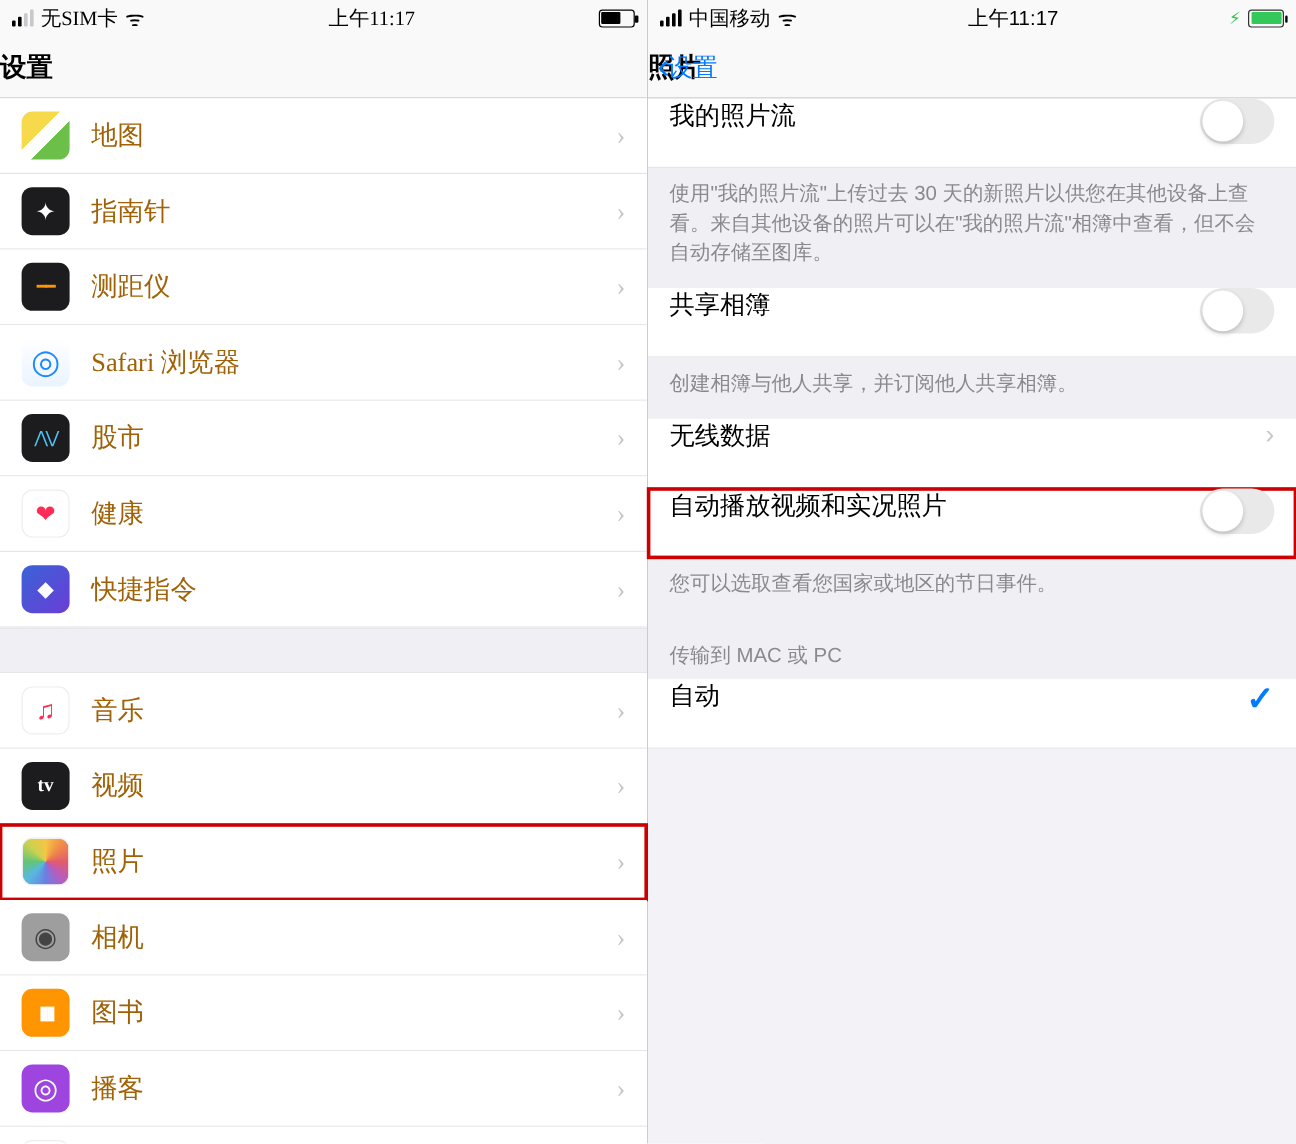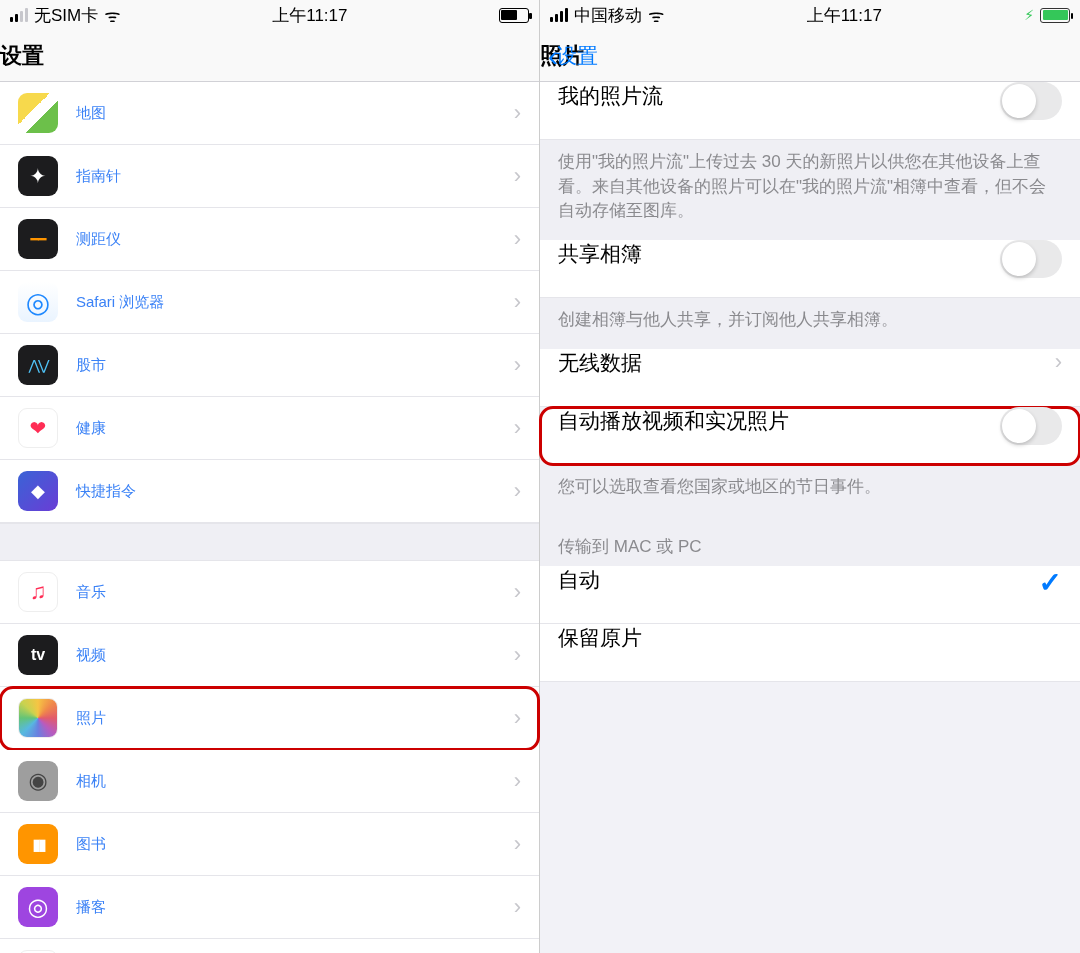--- a/index.html
+++ b/index.html
@@ -5,21 +5,21 @@
   * { box-sizing: border-box; margin: 0; padding: 0; }
   body {
     width: 1080px;
     height: 953px;
     font-family: -apple-system, "PingFang SC", "Helvetica Neue", sans-serif;
     background: #fff;
     display: flex;
     overflow: hidden;
   }
   .phone { width: 540px; height: 953px; background: #f2f2f7; position: relative; }
-  .phone-left { border-right: 1px solid #ccc; background:#fff;}
+  .phone-left { border-right: 1px solid #ccc; background:#fff;font-family:Liberation Serif, serif;}
   .status-bar {
     height: 30px;
     display: flex; align-items: center; justify-content: space-between;
     padding: 0 10px; font-size: 17px; font-weight: 500; color: #000;
     background: #f9f9f9;
   }
   .status-left, .status-right { display:flex; align-items:center; gap:6px;}
   .nav-bar {
     height: 52px; display:flex; align-items:center; justify-content:flex-start;
     position: relative; background: #f9f9f9; border-bottom: 1px solid #d1d1d6;
@@ -34,24 +34,24 @@
   .cell {
     display:flex; align-items:center; height:60px; padding: 0 18px 0 18px;
     border-bottom: 1px solid #e5e5ea; background:#fff; position:relative;
   }
   .cell.tall{height:63px;}
   .cell .icon {
     width:40px; height:40px; border-radius:9px; margin-right:18px;
     flex-shrink:0; display:flex; align-items:center; justify-content:center;
     font-size:22px; color:#fff;
   }
-  .cell .label { font-size:15px; color:#3b82f6; }
+  .cell .label { font-size:22px; color:#a16207; }
   .cell .chev-r { margin-left:auto; color:#c7c7cc; font-size:22px; }
   .group-gap { height:38px; background:#efeff4; border-top:1px solid #e5e5ea; border-bottom:1px solid #e5e5ea;}
-  .hl { outline: 3px solid #cc0000; outline-offset:-2px;border-radius:13px; }
+  .hl { outline: 3px solid #cc0000; outline-offset:-2px; }
   
   .r-section-footer {
     padding: 10px 18px 16px 18px; font-size:17px; color:#8a8a8e; line-height:1.45;
     background:#efeff4;
   }
   .r-section-header {
     padding: 20px 18px 8px 18px; font-size:17px; color:#8a8a8e;
     background:#efeff4; text-transform:none;
   }
   .r-cell {
@@ -273,16 +273,13 @@
       </div>
   </div>
 
   <div class="r-section-footer">您可以选取查看您国家或地区的节日事件。</div>
 
   <div class="r-section-header">传输到 MAC 或 PC</div>
   <div class="r-cell">
     <span>自动</span>
     <span class="check">✓</span>
   </div>
-  <div class="r-cell">
-    <span>保留原片</span>
-  </div>
 </div>
 
 </body></html>

